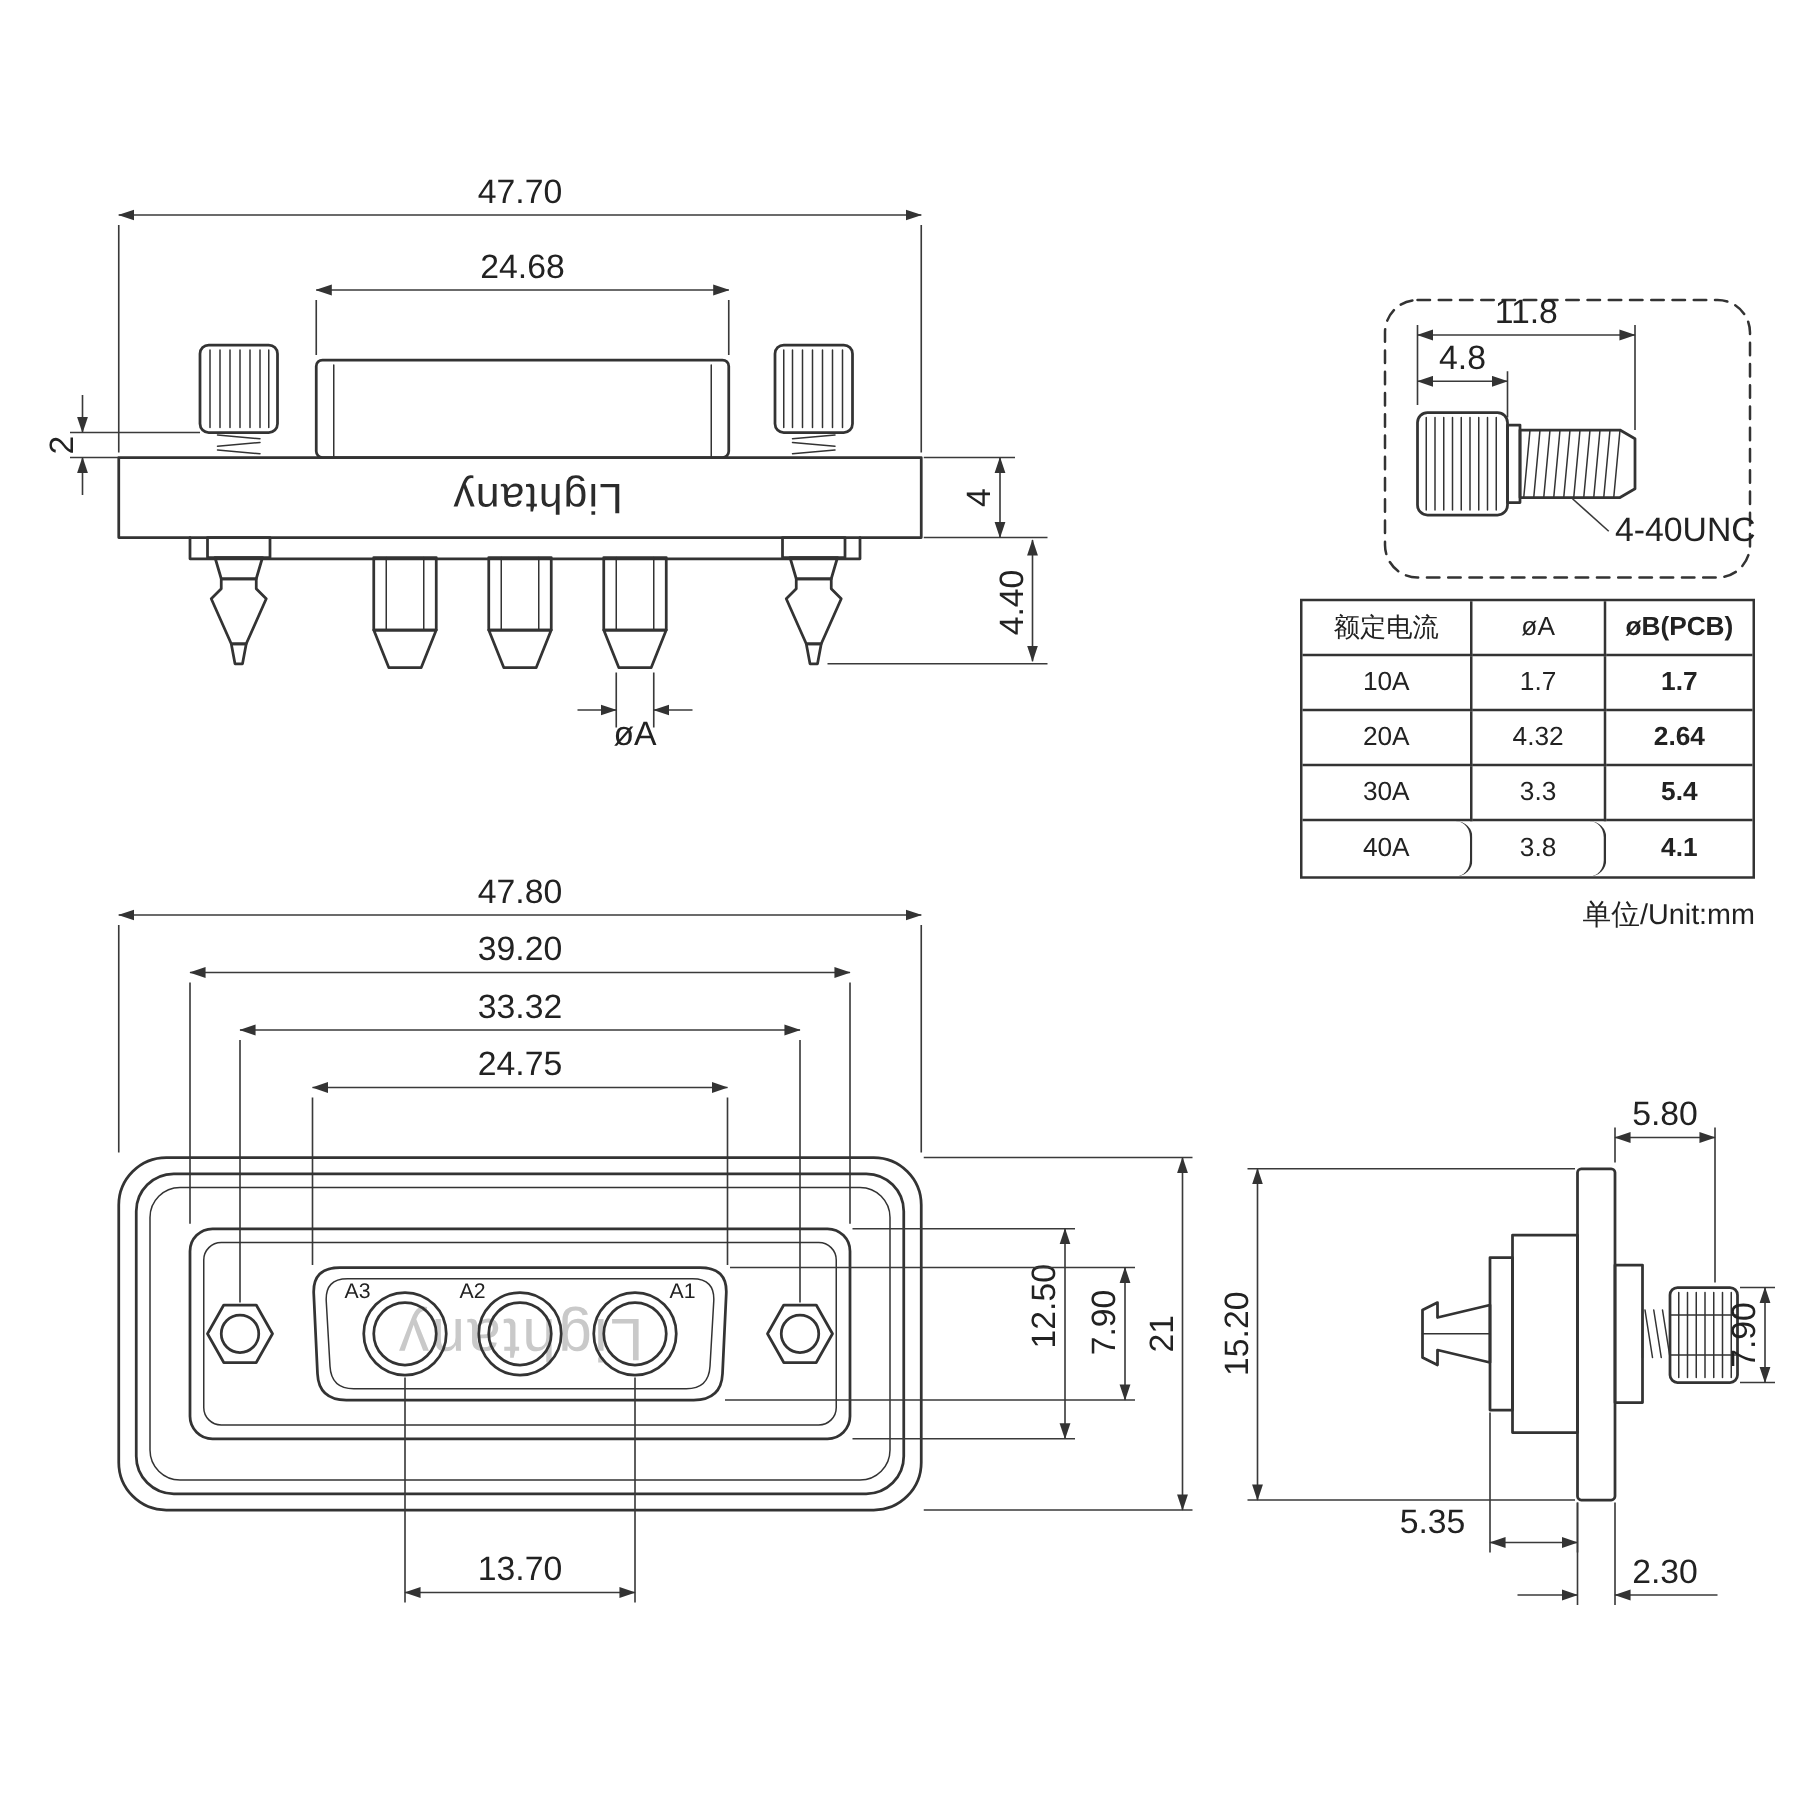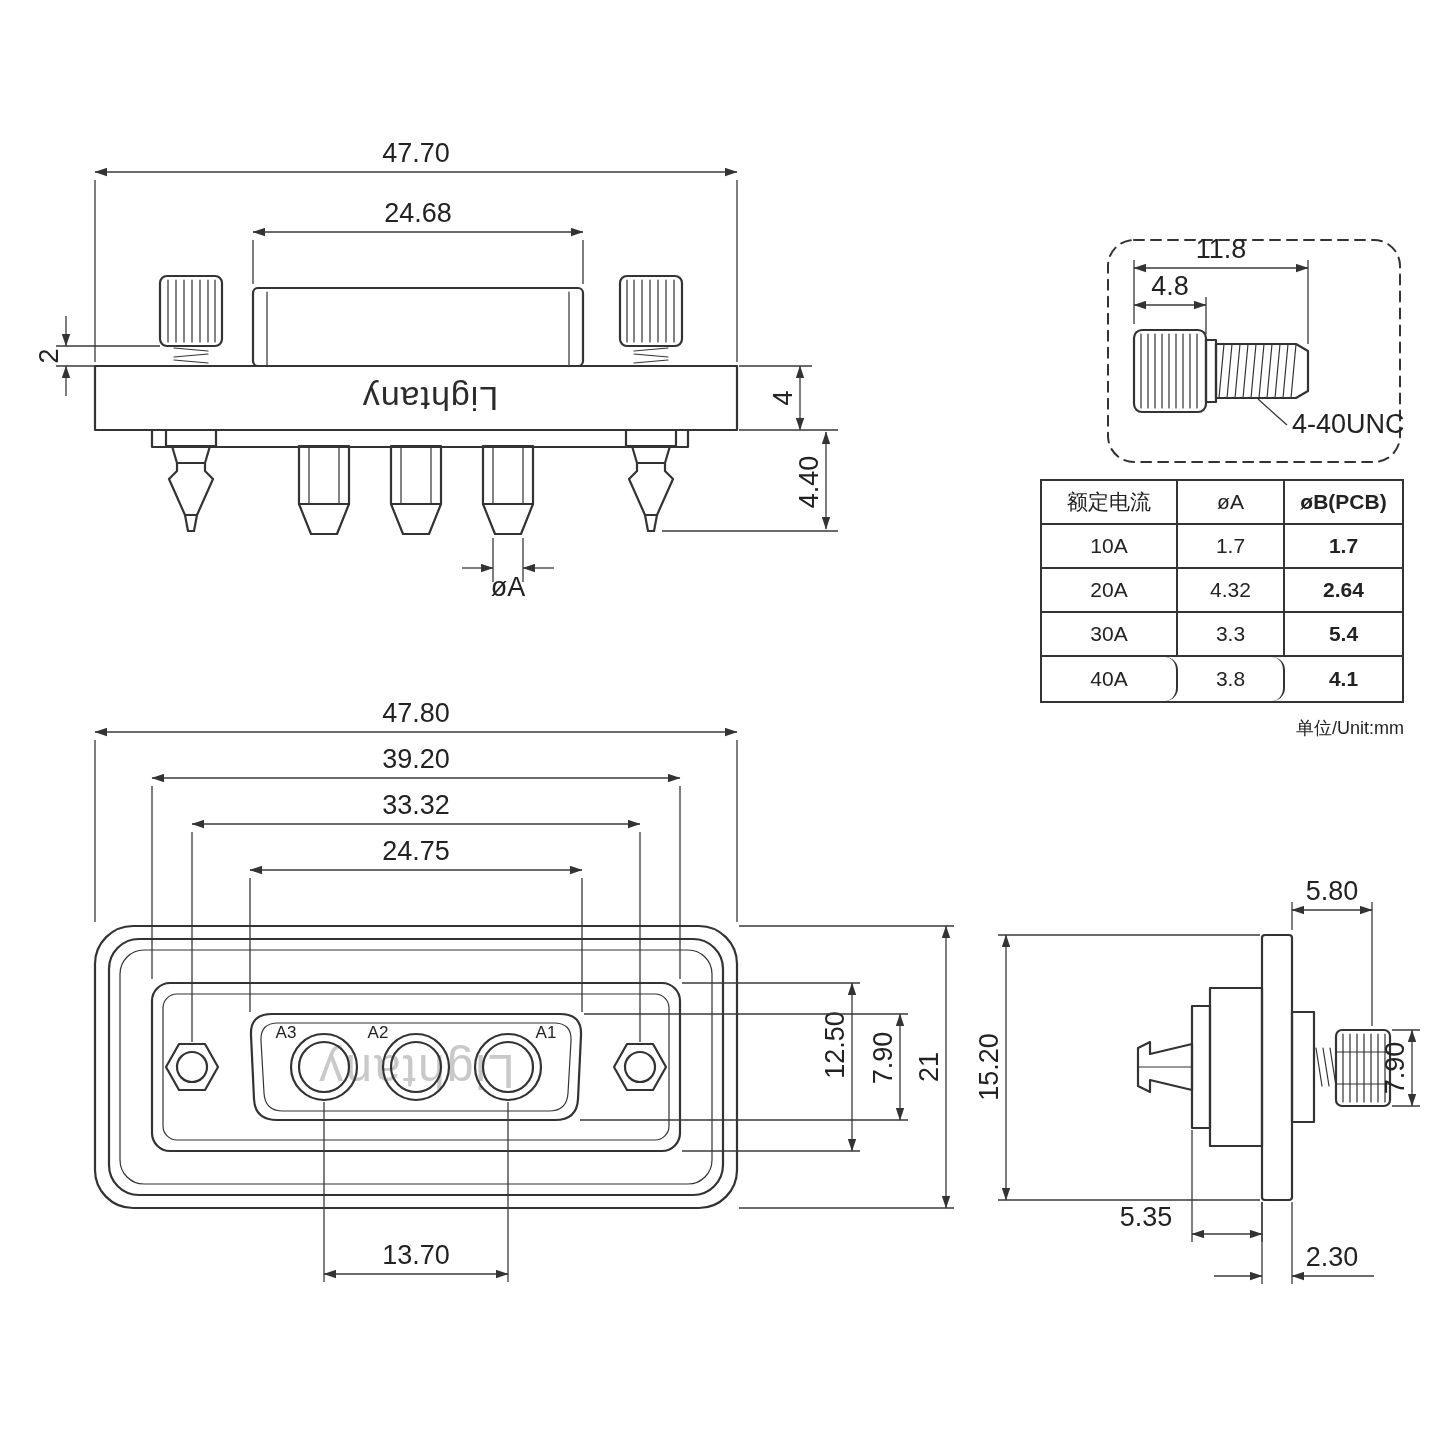--- a/index.html
+++ b/index.html
@@ -18,21 +18,21 @@
   svg text.wm{font-size:48px;fill:#c9c9c9;letter-spacing:2px;}
   
   #spec-table{position:absolute;left:1040px;top:479px;display:grid;
     grid-template-columns:136px 107px 117px;grid-auto-rows:44px;
     border:2px solid #333;color:#222;font-size:21px;background:#fff;}
   #spec-table .cell{border-right:2px solid #333;border-bottom:2px solid #333;
     display:flex;align-items:center;justify-content:center;white-space:nowrap;}
   #spec-table .cell:nth-child(3n){border-right:none;font-weight:bold;}
   #spec-table .cell:nth-last-child(-n+3){border-bottom:none;border-radius:13px;}
   #unit-note{position:absolute;left:1040px;top:716px;width:364px;text-align:right;
-    font-size:18px;color:#222;}
+    font-size:23px;color:#222;}
 </style>
 </head>
 <body>
 
 <div id="stage">
 
 <svg id="drawing" width="1440" height="1440" viewBox="0 0 1440 1440">
   <defs>
     <marker id="arr" viewBox="0 0 12 8" refX="11.5" refY="4" markerWidth="13" markerHeight="9" orient="auto-start-reverse" markerUnits="userSpaceOnUse">
       <path d="M0,0 L12,4 L0,8 Z" fill="#333"></path>

